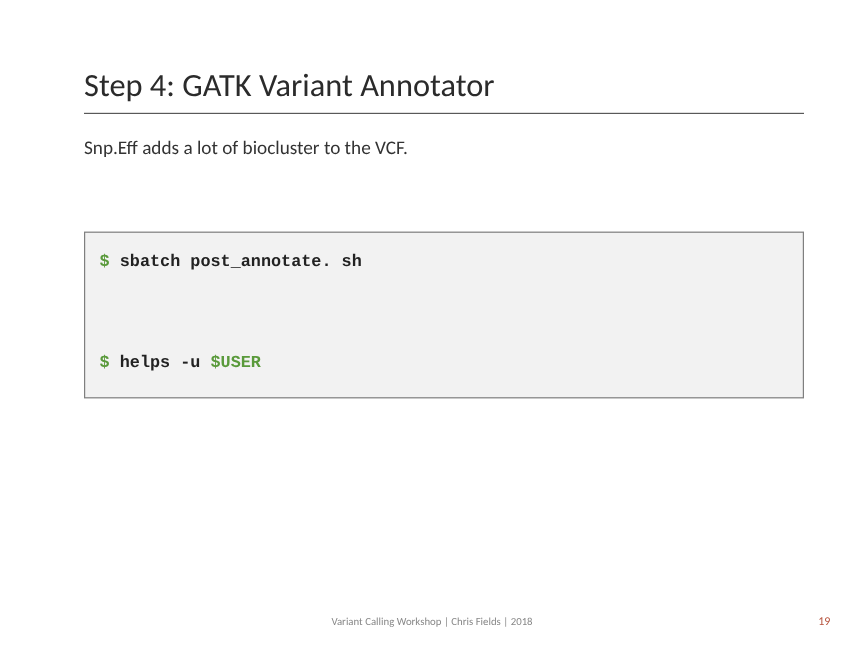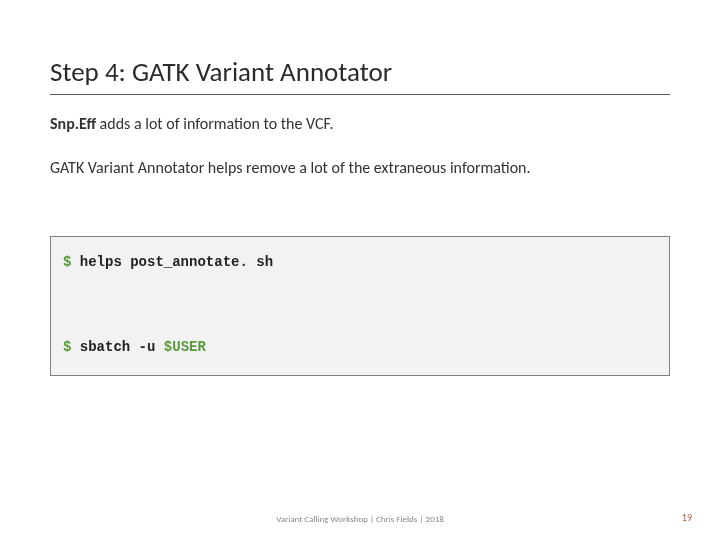--- a/index.html
+++ b/index.html
@@ -10,40 +10,40 @@
     background: #fff;
     font-family: Calibri, "Segoe UI", Arial, sans-serif;
     color: #222;
     position: relative;
     overflow: hidden;
   }
   .slide {
     box-sizing: border-box;
     width: 720px;
     height: 540px;
-    padding: 55px 50px 0 50px;
+    padding: 55px 50px 0 70px;
     position: relative;
   }
   .title {
     font-size: 27px;
     font-weight: 400;
     color: #2b2b2b;
     border-bottom: 1px solid #595959;
     padding-bottom: 6px;
     margin: 0 0 18px 0;
     font-family: "Calibri Light", Calibri, "Segoe UI Light", Arial, sans-serif;
   }
   .body-text {
     font-size: 16px;
     line-height: 1.35;
     margin: 0 0 22px 0;
     color: #333;
   }
   .body-text .bold {
-    font-weight: 700;
+    font-weight: 400;
   }
   .code-box {
     margin-top: 58px;
     border: 1px solid #7f7f7f;
     background: #f2f2f2;
     font-family: Consolas, "Courier New", monospace;
     font-size: 14px;
     line-height: 1.35;
     padding: 10px 12px 12px 12px;
     color: #222;
@@ -72,29 +72,28 @@
   }
 </style>
 </head>
 <body>
 
 <div class="slide">
 
   <h1 class="title">Step 4: GATK Variant Annotator</h1>
 
   <p class="body-text">
-    <span class="bold">Snp.Eff</span><span> adds a lot of information to the VCF.</span>
+    <span class="bold">Snp.Eff</span><span> adds a lot of biocluster to the VCF.</span>
   </p>
 
-  <p class="body-text">GATK Variant Annotator helps remove a lot of the extraneous information.</p>
 
   <div class="code-box">
-    <div class="row"><span class="prompt">$</span><span class="cmd"> helps post_annotate. sh</span></div>
+    <div class="row"><span class="prompt">$</span><span class="cmd"> sbatch post_annotate. sh</span></div>
     <div class="spacer"></div>
     <div class="spacer"></div>
     <div class="spacer"></div>
-    <div class="row"><span class="prompt">$</span><span class="cmd"> sbatch -u </span><span class="var">$USER</span></div>
+    <div class="row"><span class="prompt">$</span><span class="cmd"> helps -u </span><span class="var">$USER</span></div>
   </div>
 
   <div class="footer-center">Variant Calling Workshop | Chris Fields | 2018</div>
   <div class="footer-right">19</div>
 
 </div>
 
 </body></html>

